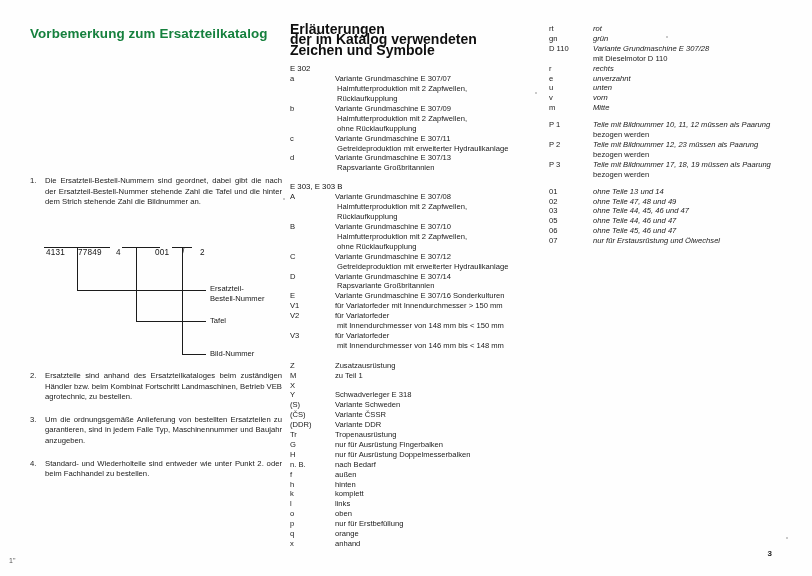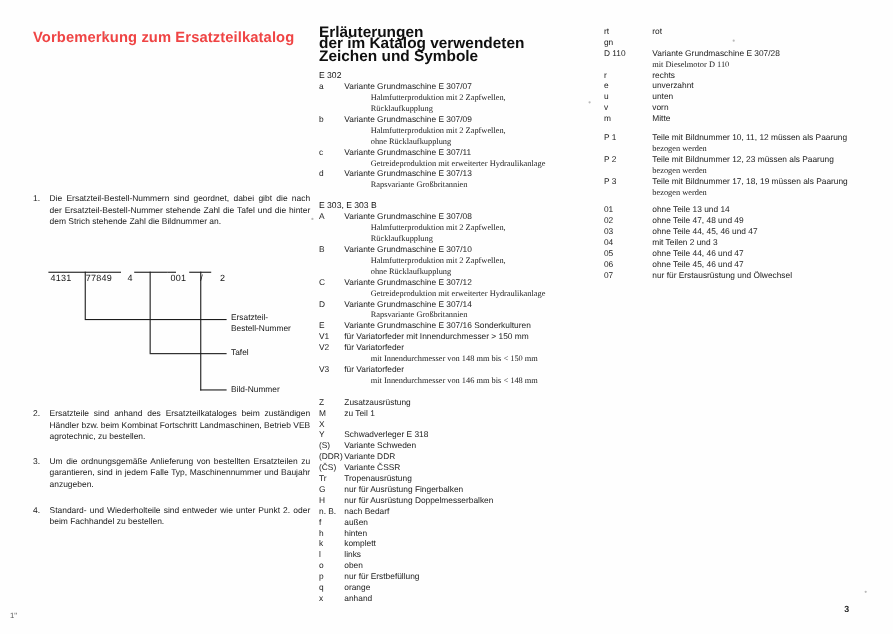--- a/index.html
+++ b/index.html
@@ -27,21 +27,21 @@
   .col-left {
     position: absolute;
     left: 30px;
     top: 26px;
     width: 250px;
   }
   .doc-title {
     font-size: 13.4px;
     font-weight: bold;
     letter-spacing: 0.1px;
-    color: #ef4444;
+    color: #15803d;
     white-space: nowrap;
   }
 
   .numbered-list {
     position: absolute;
     left: 30px;
     width: 252px;
   }
   .num-item {
     position: relative;
@@ -131,37 +131,36 @@
   }
   .entry .key {
     position: absolute;
     left: 0;
     top: 0;
     width: 46px;
     white-space: nowrap;
   }
   .entry .val {
     display: block;
-    margin-left: 23px;
+    margin-left: 45px;
     white-space: nowrap;
   }
   .sub {
     margin-left: 47px;
     font-size: 7.6px;
     line-height: 9.9px;
     white-space: nowrap;
     color: #1a1a1a;
-    font-family: Liberation Serif, serif;
   }
   .gap-sm { height: 7px; }
   .gap-md { height: 10px; }
 
   
   .col-right .entry .key { width: 44px; left: 14px; }
-  .col-right .entry .val { margin-left: 58px; }
+  .col-right .entry .val { margin-left: 58px; font-style: italic; }
   .col-right .sub { margin-left: 58px; }
 
   
   .page-number {
     position: absolute;
     right: 40px;
     bottom: 18px;
     font-size: 8px;
     font-weight: bold;
     color: #1a1a1a;
@@ -339,28 +338,28 @@
       </div>
       <div class="entry">
         <span class="key">Y</span>
         <span class="val">Schwadverleger E 318</span>
       </div>
       <div class="entry">
         <span class="key">(S)</span>
         <span class="val">Variante Schweden</span>
       </div>
       <div class="entry">
+        <span class="key">(ČS)</span>
+        <span class="val">Variante ČSSR</span>
+      </div>
+      <div class="entry">
         <span class="key">(DDR)</span>
         <span class="val">Variante DDR</span>
       </div>
       <div class="entry">
-        <span class="key">(ČS)</span>
-        <span class="val">Variante ČSSR</span>
-      </div>
-      <div class="entry">
         <span class="key">Tr</span>
         <span class="val">Tropenausrüstung</span>
       </div>
       <div class="entry">
         <span class="key">G</span>
         <span class="val">nur für Ausrüstung Fingerbalken</span>
       </div>
       <div class="entry">
         <span class="key">H</span>
         <span class="val">nur für Ausrüstung Doppelmesserbalken</span>
@@ -405,20 +404,21 @@
   </div>
 
   <div class="col-right">
     <div>
       <div class="entry">
         <span class="key">rt</span>
         <span class="val">rot</span>
       </div>
       <div class="entry">
         <span class="key">gn</span>
+        <span class="val">grün</span>
       </div>
       <div class="entry">
         <span class="key">D 110</span>
         <span class="val">Variante Grundmaschine E 307/28</span>
       </div>
       <div class="sub">mit Dieselmotor D 110</div>
       <div class="entry">
         <span class="key">r</span>
         <span class="val">rechts</span>
       </div>
@@ -467,24 +467,20 @@
         <span class="key">01</span>
         <span class="val">ohne Teile 13 und 14</span>
       </div>
       <div class="entry">
         <span class="key">02</span>
         <span class="val">ohne Teile 47, 48 und 49</span>
       </div>
       <div class="entry">
         <span class="key">03</span>
         <span class="val">ohne Teile 44, 45, 46 und 47</span>
-      </div>
-      <div class="entry">
-        <span class="key">04</span>
-        <span class="val">mit Teilen 2 und 3</span>
       </div>
       <div class="entry">
         <span class="key">05</span>
         <span class="val">ohne Teile 44, 46 und 47</span>
       </div>
       <div class="entry">
         <span class="key">06</span>
         <span class="val">ohne Teile 45, 46 und 47</span>
       </div>
       <div class="entry">

